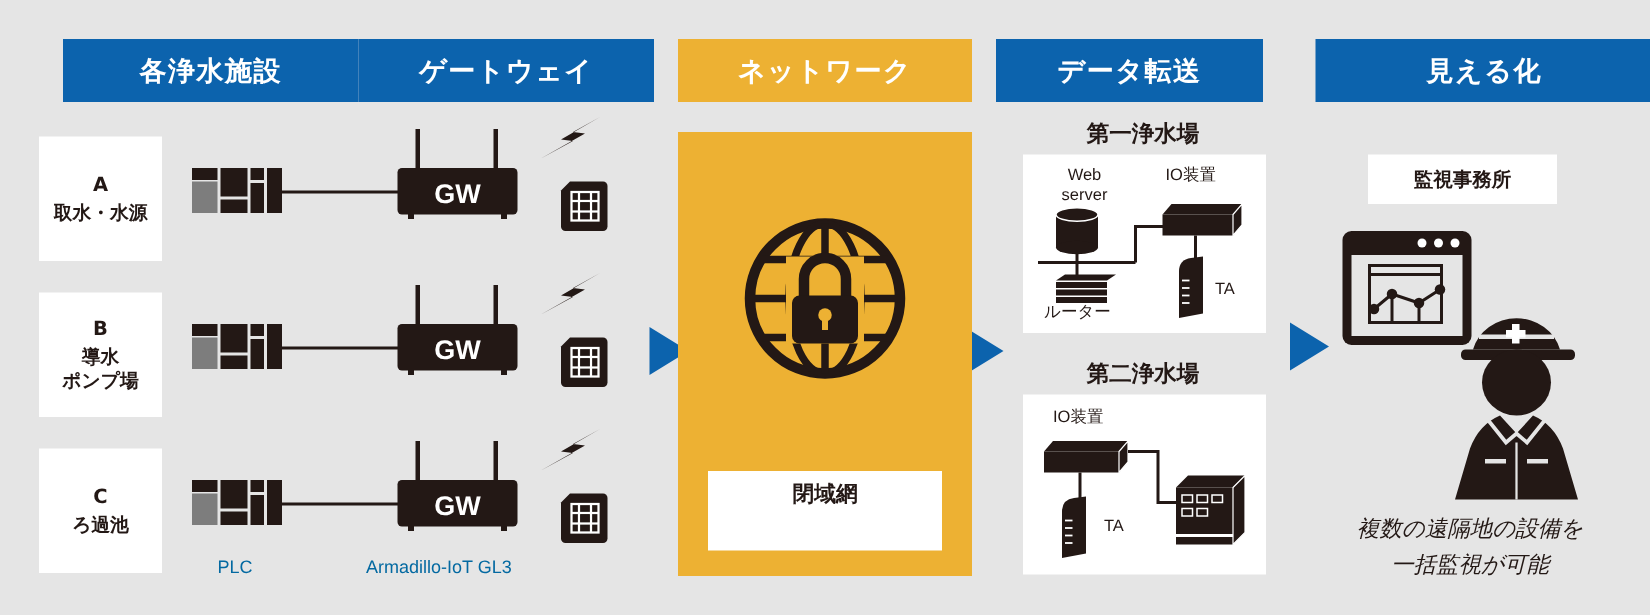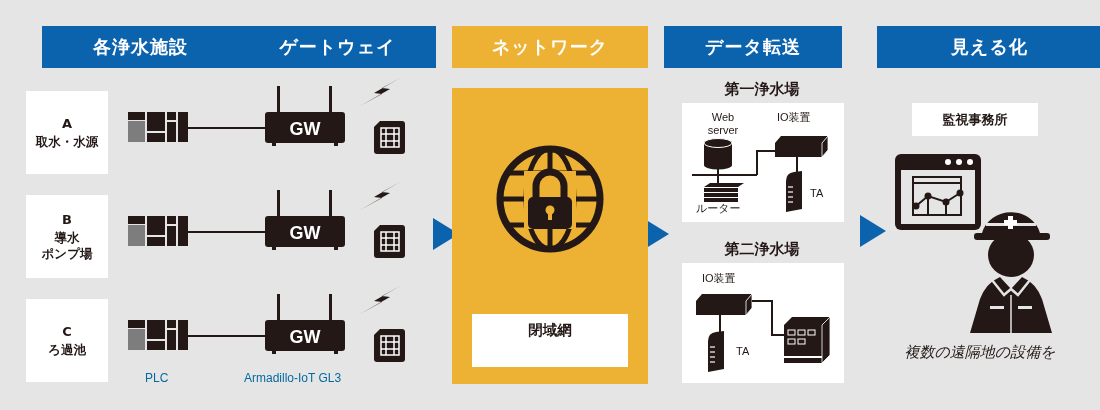--- a/index.html
+++ b/index.html
@@ -307,13 +307,14 @@
   <ellipse cx="51" cy="52" rx="23" ry="22" fill="#231815"></ellipse>
   <path d="M10,130 L20,96 Q26,80 40,74 L51,86 L62,74 Q76,80 82,96 L92,130 Z" fill="#231815"></path>
   <polyline points="32,77 44,92 51,86 58,92 70,77" fill="none" stroke="#e5e5e5" stroke-width="2.5"></polyline>
   <line x1="51" y1="92" x2="51" y2="130" stroke="#e5e5e5" stroke-width="1.5"></line>
   <rect x="30" y="103" width="14" height="3" fill="#e5e5e5"></rect>
   <rect x="58" y="103" width="14" height="3" fill="#e5e5e5"></rect>
 </svg>
 
 <div class="result-text">
   <div>複数の遠隔地の設備を</div>
+  <div>一括監視が可能</div>
 </div>
 
 </body></html>

